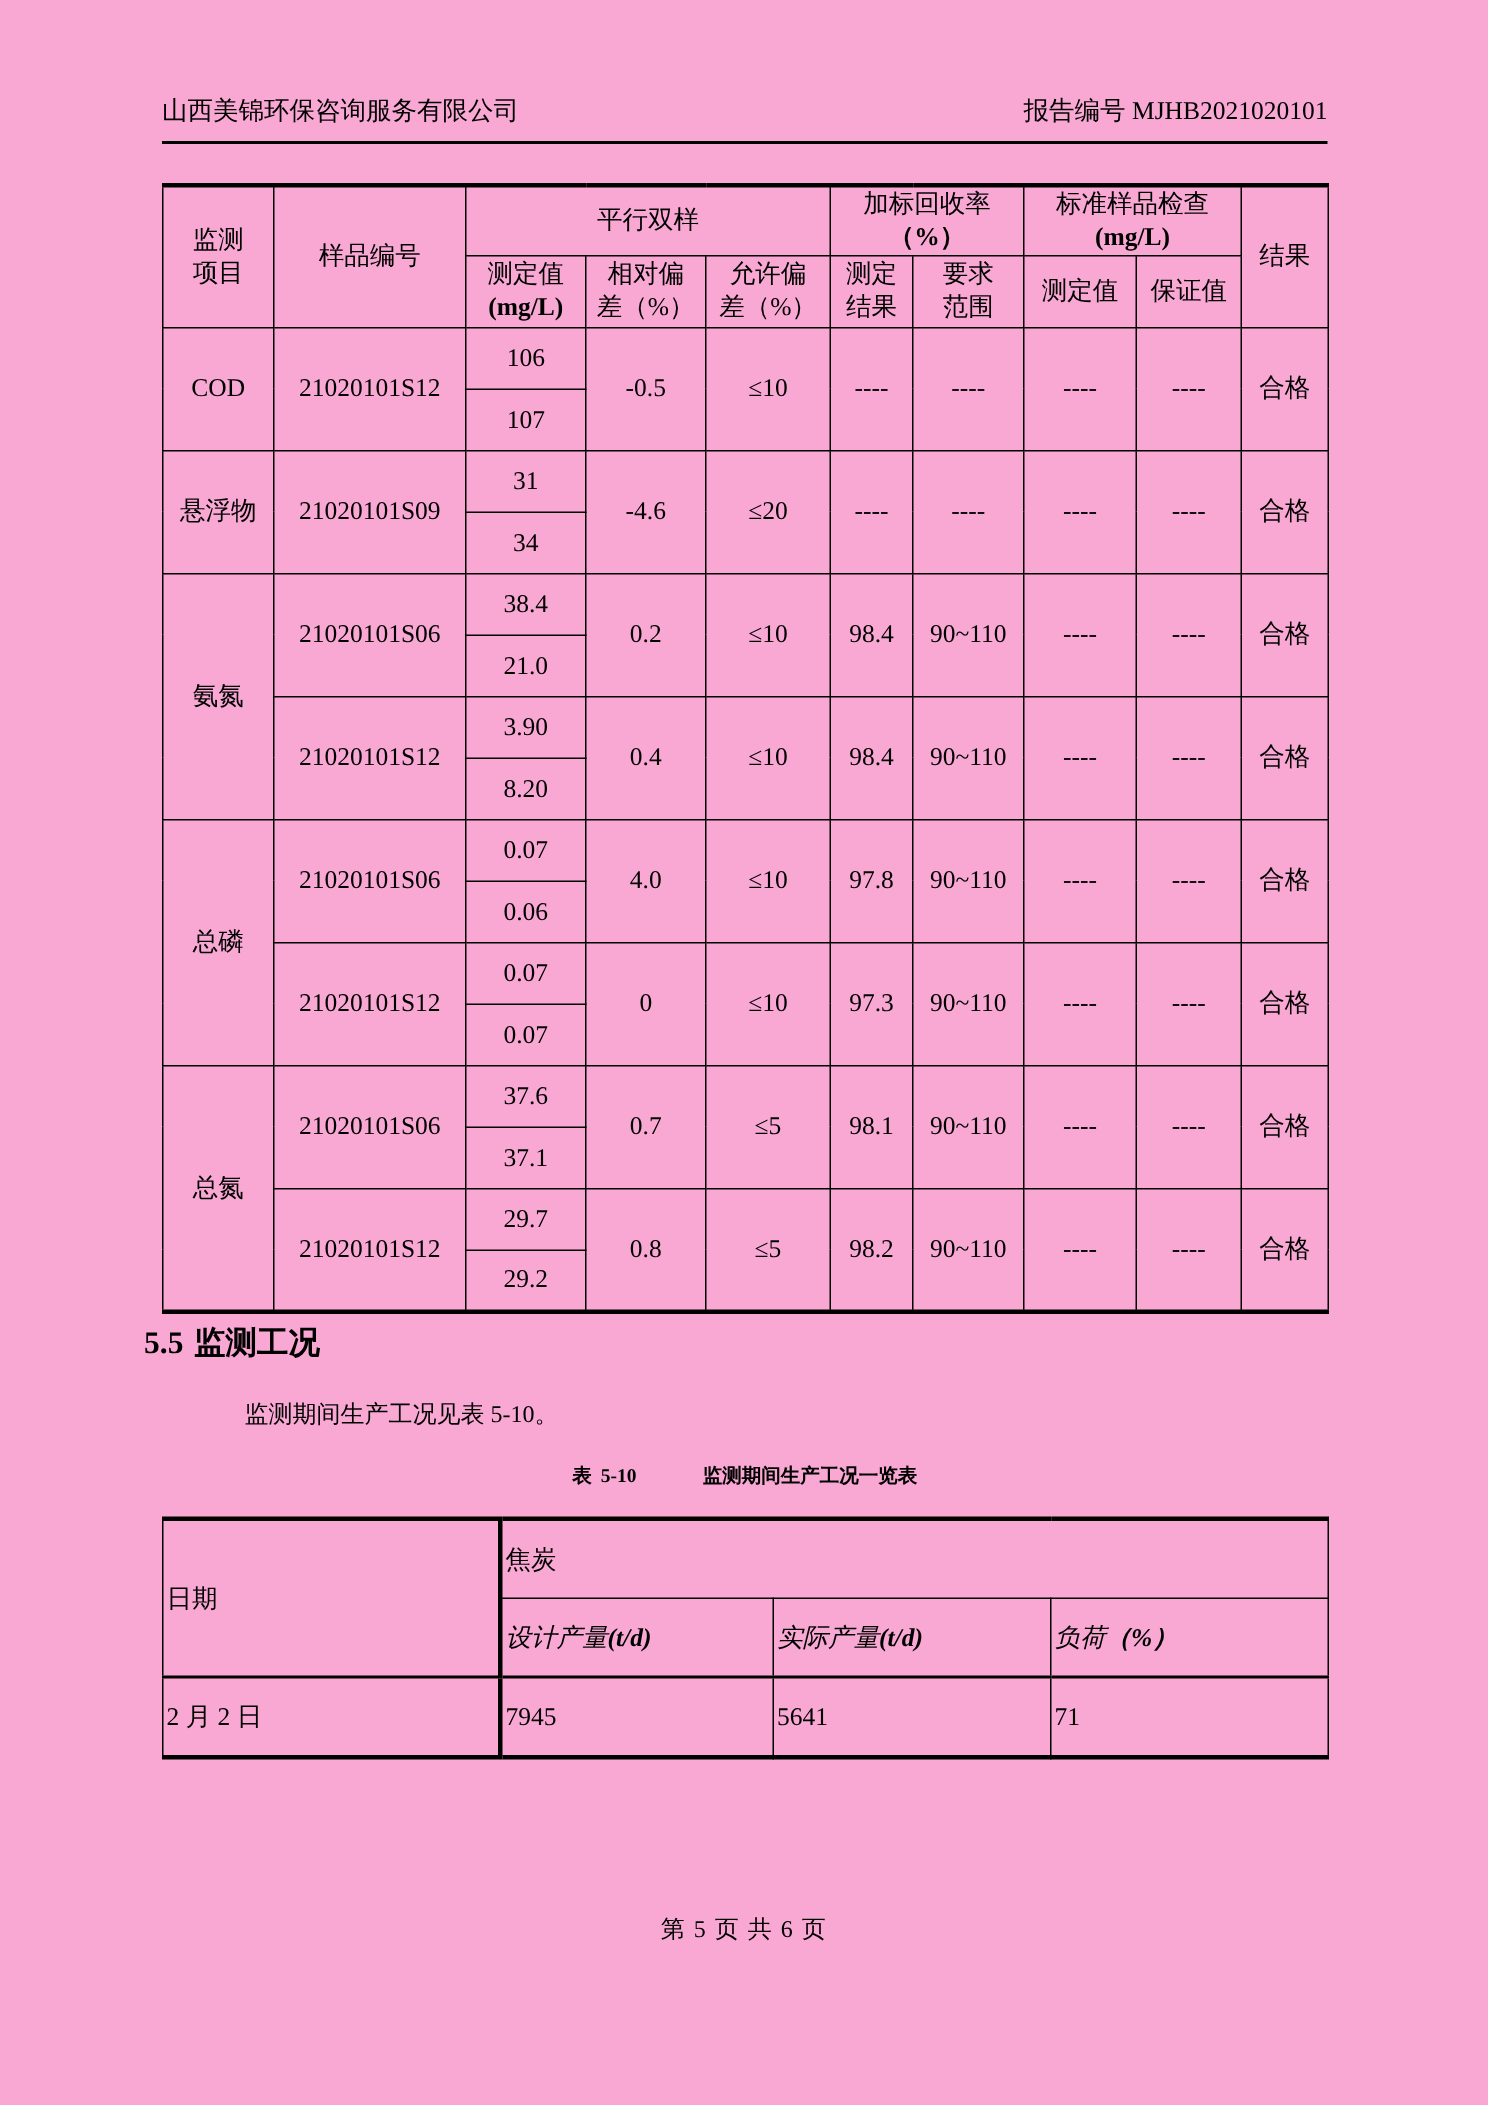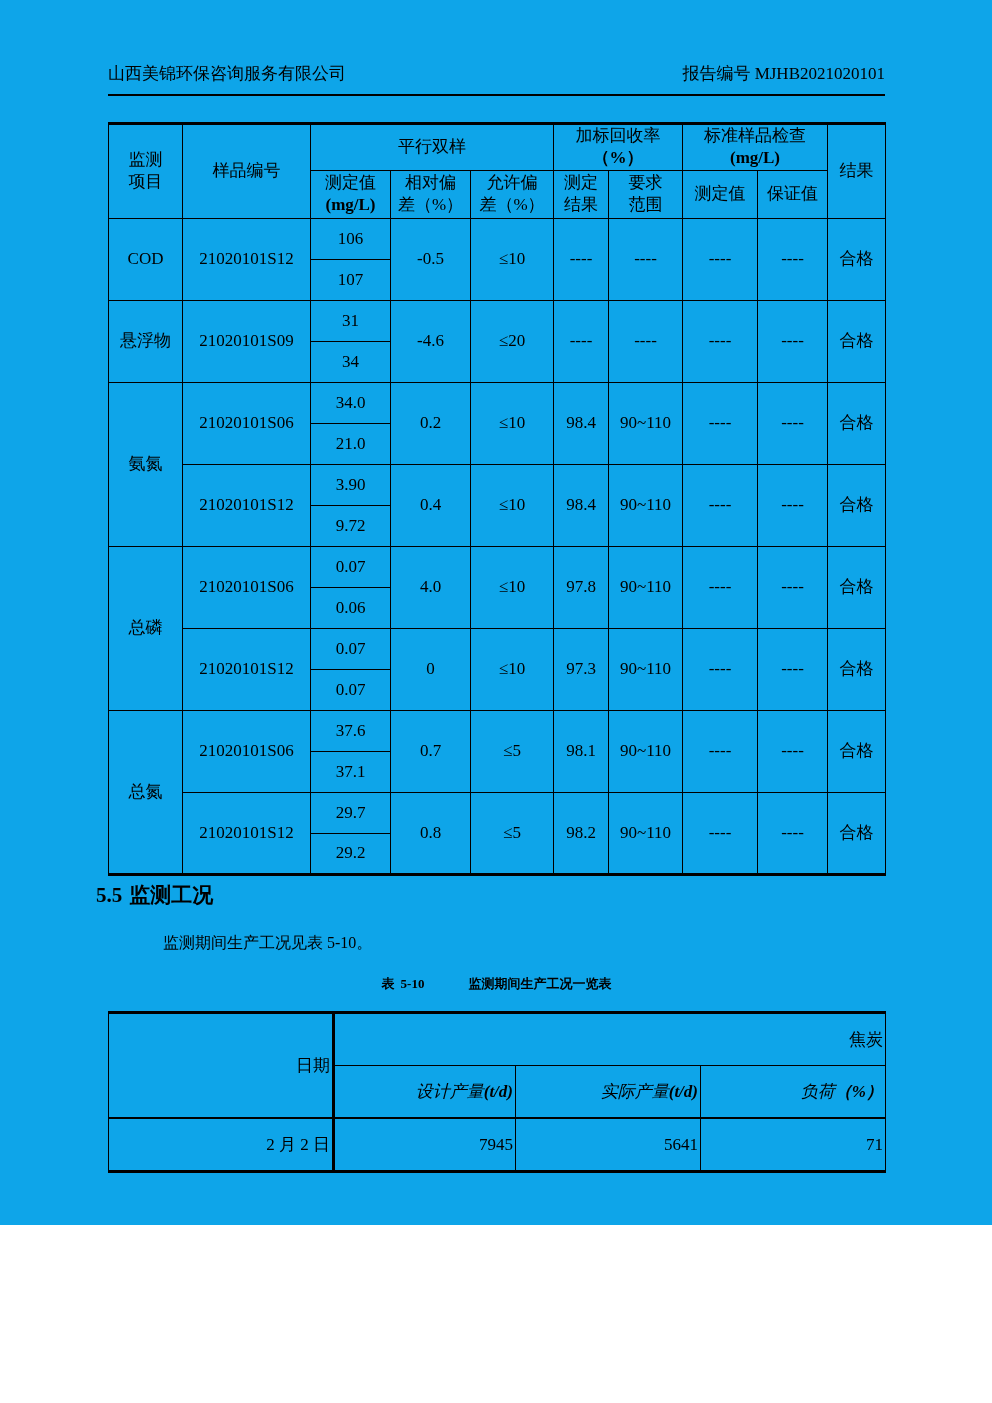--- a/index.html
+++ b/index.html
@@ -3,21 +3,21 @@
 <meta charset="utf-8">
 <style>
   * { margin: 0; padding: 0; box-sizing: border-box; }
   html, body { background: #ffffff; }
   body {
     width: 992px; height: 1403px;
     position: relative;
     font-family: "Liberation Serif", "DejaVu Serif", serif;
     color: #000;
   }
-  .page { position: absolute; inset: 0; width: 992px; height: 1225px; background: #0ea5e9; }
+  .page { position: absolute; inset: 0; width: 992px; height: 1403px; background: #f9a8d4; }
 
   
   .pg-header {
     position: absolute; top: 62px; left: 108px; width: 777px;
     display: flex; justify-content: space-between; align-items: flex-end;
     font-size: 17px;
     border-bottom: 2px solid #000;
     padding-bottom: 9px;
   }
 
@@ -53,21 +53,21 @@
     text-align: center; font-size: 13px; font-weight: bold;
   }
   .tbl-caption .cap-num { margin-left: 6px; }
   .tbl-caption .cap-title { margin-left: 44px; }
 
   
   .prod-wrap { position: absolute; top: 1011px; left: 108px; }
   .prod { width: 777px; border-top: 3px solid #000; border-bottom: 3px solid #000; }
   .prod th, .prod td {
     border: 1px solid #000;
-    text-align: right; vertical-align: middle;
+    text-align: left; vertical-align: middle;
     font-size: 17px; font-weight: normal;
     padding: 14px 2px;
   }
   .prod tr.r1 { height: 41px; }
   .prod tr.r2 { height: 43px; font-style: italic; }
   .prod tr.r3 { height: 41px; }
   .thickR { border-right: 3px solid #000 !important; }
   .prod tr.r3 td { border-top: 2px solid #000; margin-top: 48px; }
 
   
@@ -163,21 +163,21 @@
           <td rowspan="2">----</td>
           <td rowspan="2">合格</td>
         </tr>
         <tr>
           <td>34</td>
         </tr>
 
         <tr>
           <td rowspan="4">氨氮</td>
           <td rowspan="2">21020101S06</td>
-          <td>34.0</td>
+          <td>38.4</td>
           <td rowspan="2">0.2</td>
           <td rowspan="2">≤10</td>
           <td rowspan="2">98.4</td>
           <td rowspan="2">90~110</td>
           <td rowspan="2">----</td>
           <td rowspan="2">----</td>
           <td rowspan="2">合格</td>
         </tr>
         <tr>
           <td>21.0</td>
@@ -188,21 +188,21 @@
           <td>3.90</td>
           <td rowspan="2">0.4</td>
           <td rowspan="2">≤10</td>
           <td rowspan="2">98.4</td>
           <td rowspan="2">90~110</td>
           <td rowspan="2">----</td>
           <td rowspan="2">----</td>
           <td rowspan="2">合格</td>
         </tr>
         <tr>
-          <td>9.72</td>
+          <td>8.20</td>
         </tr>
 
         <tr>
           <td rowspan="4">总磷</td>
           <td rowspan="2">21020101S06</td>
           <td>0.07</td>
           <td rowspan="2">4.0</td>
           <td rowspan="2">≤10</td>
           <td rowspan="2">97.8</td>
           <td rowspan="2">90~110</td>
@@ -294,14 +294,15 @@
         <tr class="r3">
           <td class="thickR">2 月 2 日</td>
           <td>7945</td>
           <td>5641</td>
           <td>71</td>
         </tr>
       </tbody>
     </table>
   </div>
 
+  <div class="pg-footer">第 5 页 共 6 页</div>
 
 </div>
 
 </body></html>

